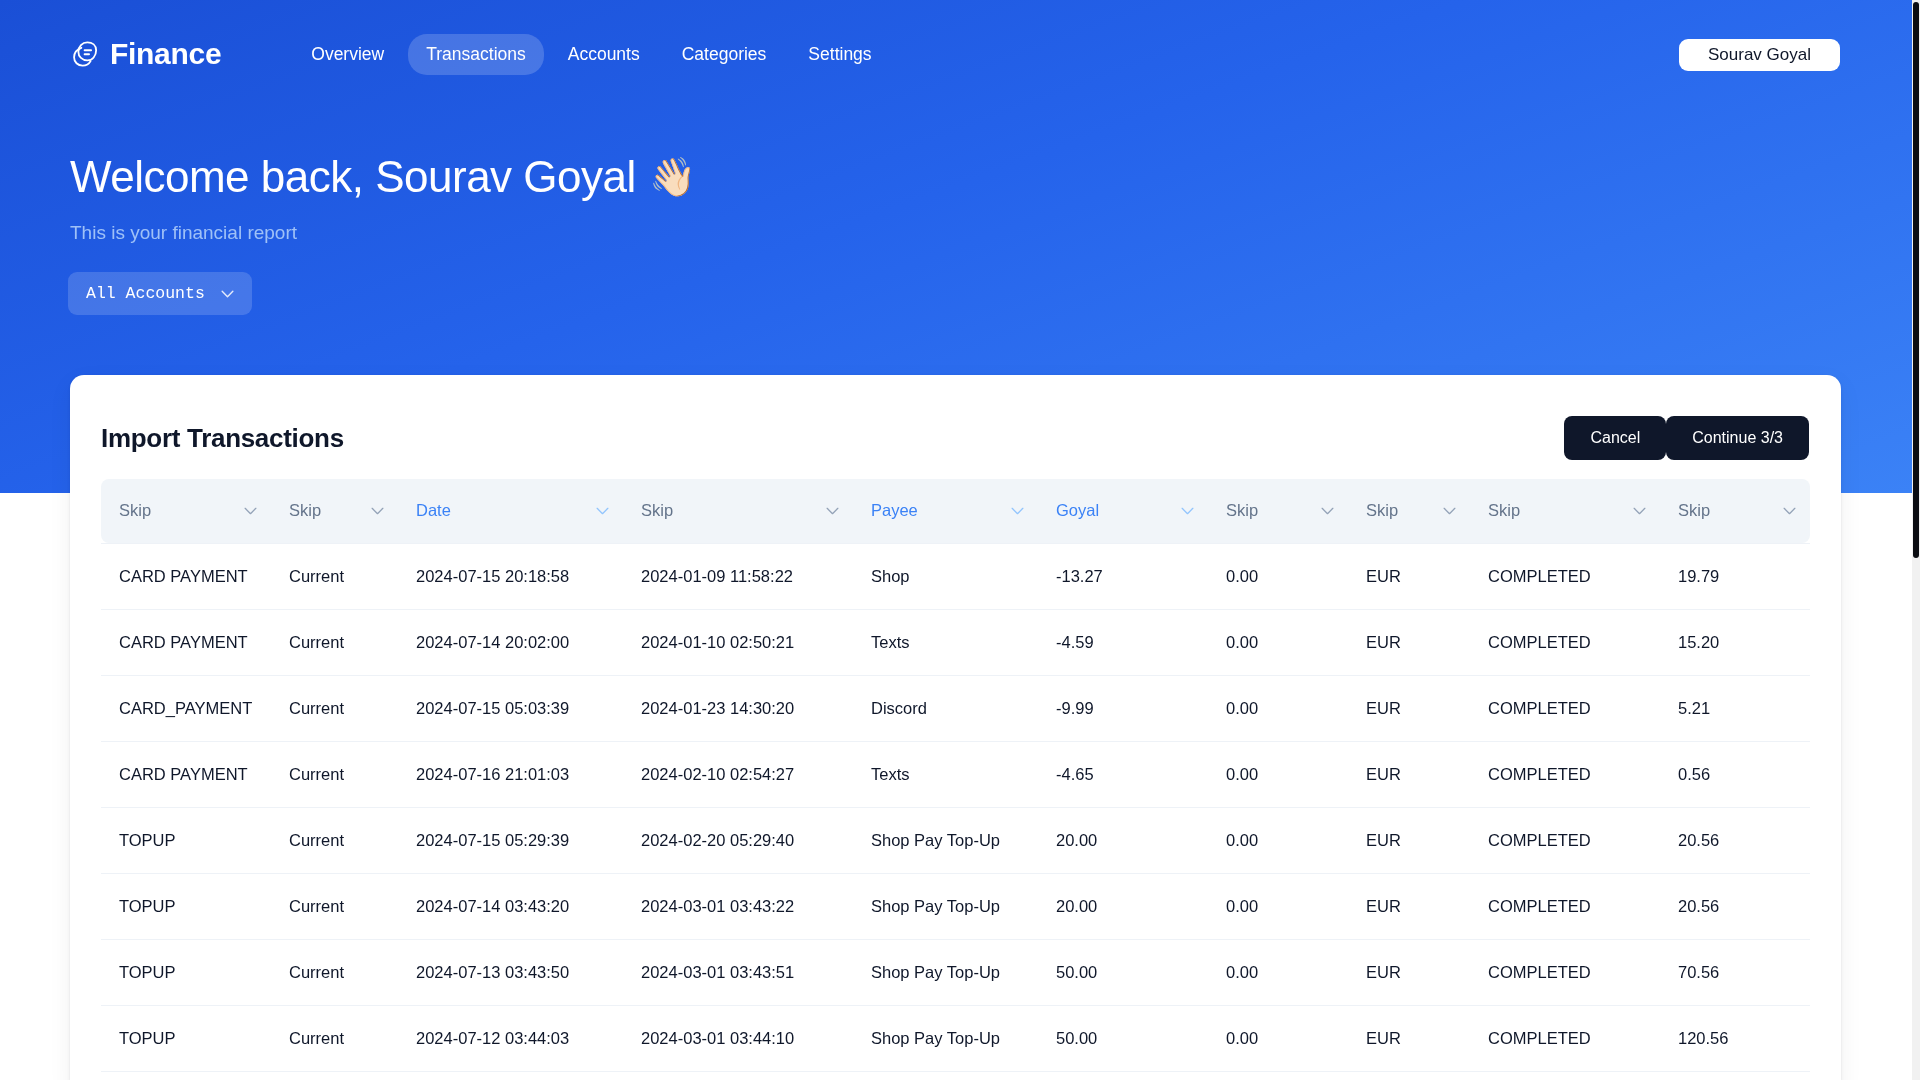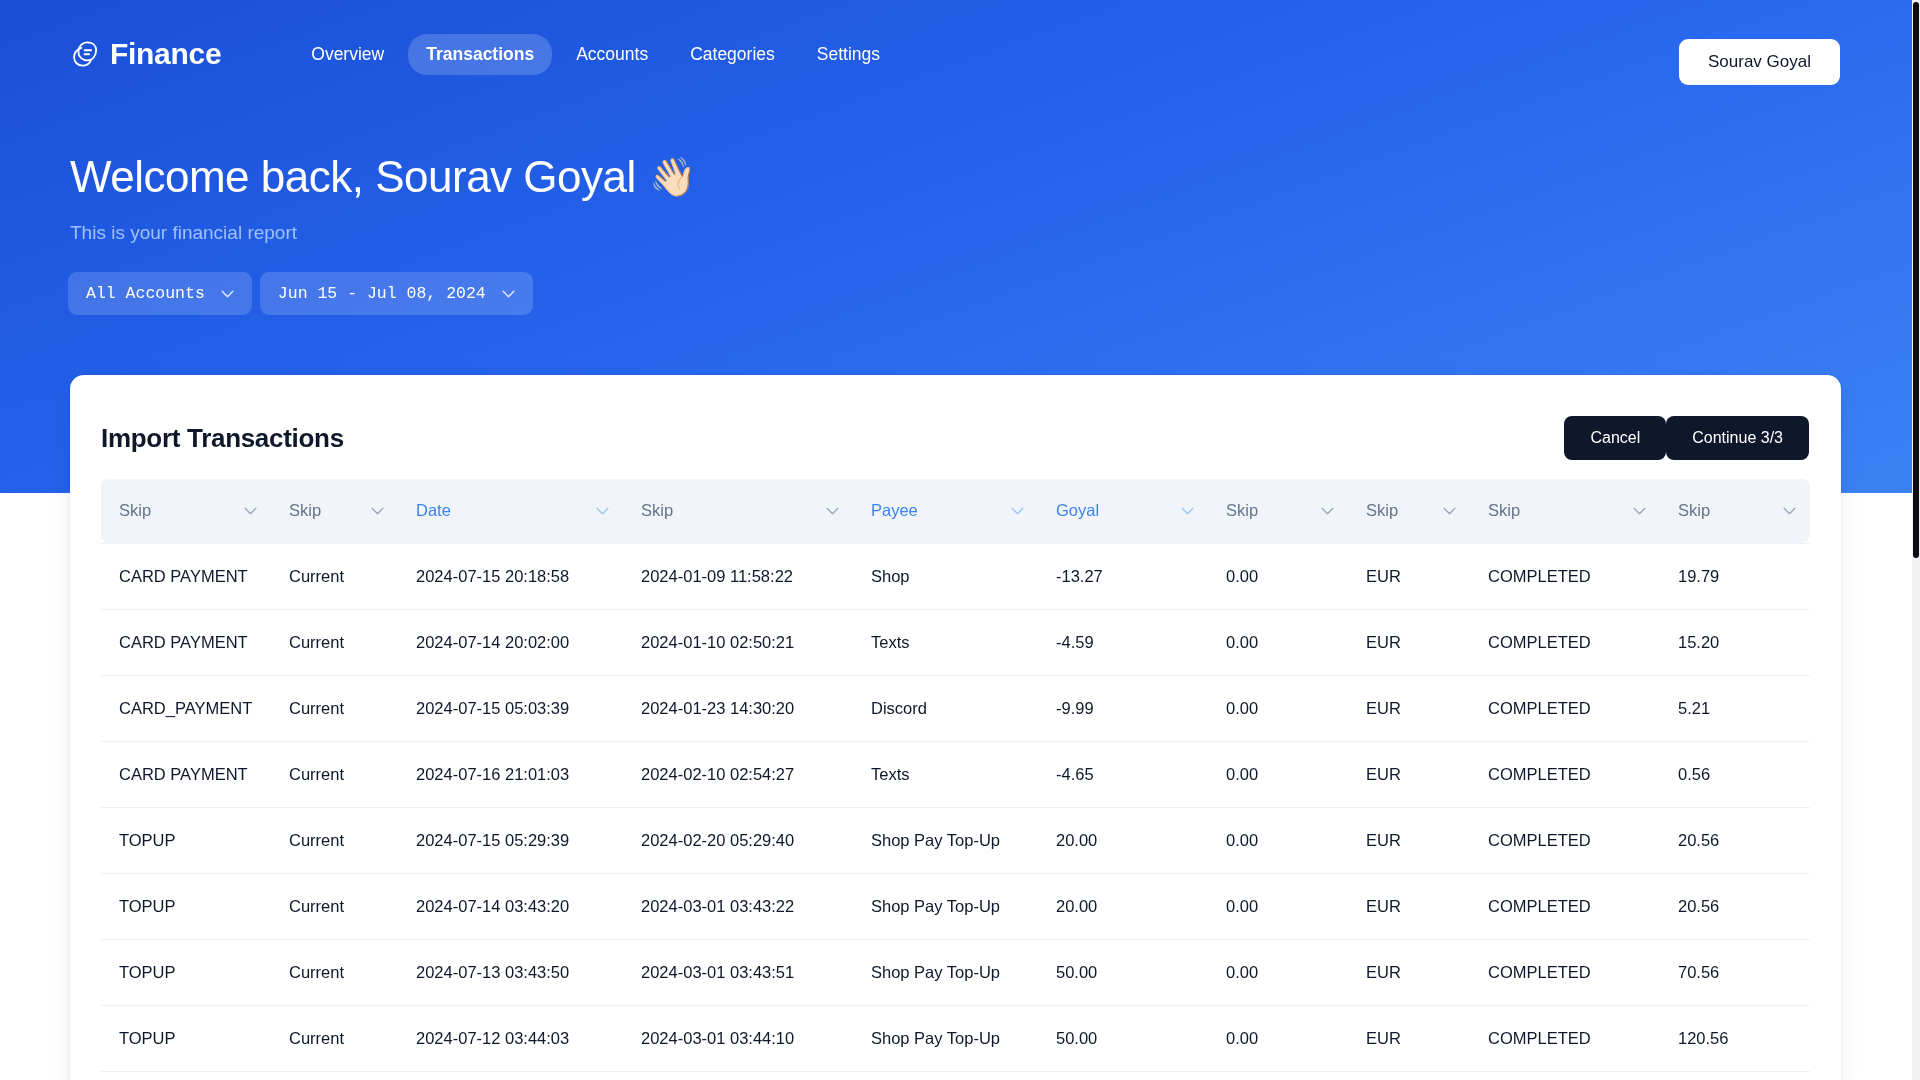--- a/index.html
+++ b/index.html
@@ -34,26 +34,26 @@
   }
   .nav-links {
     display: flex; align-items: center; gap: 6px;
     margin-left: 72px;
   }
   .nav-link {
     color: #ffffff; font-size: 17.5px; font-weight: 400;
     padding: 10px 18px; border-radius: 9px;
     white-space: nowrap; cursor: pointer;
   }
-  .nav-link.active { background: rgba(255,255,255,0.18); font-weight: 700; border-radius: 19px; }
+  .nav-link.active { background: rgba(255,255,255,0.18); font-weight: 400; border-radius: 19px; }
   .user-btn {
     position: absolute; right: 72px; top: 39px;
     background: #ffffff; color: #0f172a;
     font-size: 17px; font-weight: 500;
-    padding: 13px 29px; border-radius: 9px;
+    padding: 6px 29px; border-radius: 9px;
     border: none; cursor: pointer; white-space: nowrap;
   }
 
   
   .welcome {
     position: absolute; left: 70px; top: 152px;
     color: #ffffff; font-size: 44px; font-weight: 500;
     letter-spacing: -0.5px; line-height: 1.15;
     display: flex; align-items: center; gap: 14px;
     white-space: nowrap;
@@ -168,28 +168,20 @@
 
   <div class="welcome">
     <span>Welcome back, Sourav Goyal</span>
     <span class="wave">👋🏻</span>
   </div>
   <div class="subtitle">This is your financial report</div>
 
   <div class="filters">
     <button class="pill">
       <span>All Accounts</span>
-      <span>
-        <svg class="chev" viewBox="0 0 14 9" fill="none">
-            <path d="M1 1.5 7 7.5l6-6" stroke="#ffffff" stroke-width="1.6" stroke-linecap="round" stroke-linejoin="round"></path>
-          </svg>
-      </span>
-    </button>
-    <button class="pill">
-      <span>Jun 15 - Jul 08, 2024</span>
       <span>
         <svg class="chev" viewBox="0 0 14 9" fill="none">
             <path d="M1 1.5 7 7.5l6-6" stroke="#ffffff" stroke-width="1.6" stroke-linecap="round" stroke-linejoin="round"></path>
           </svg>
       </span>
     </button>
   </div>
 
   <div class="card">
     <div class="card-head">

